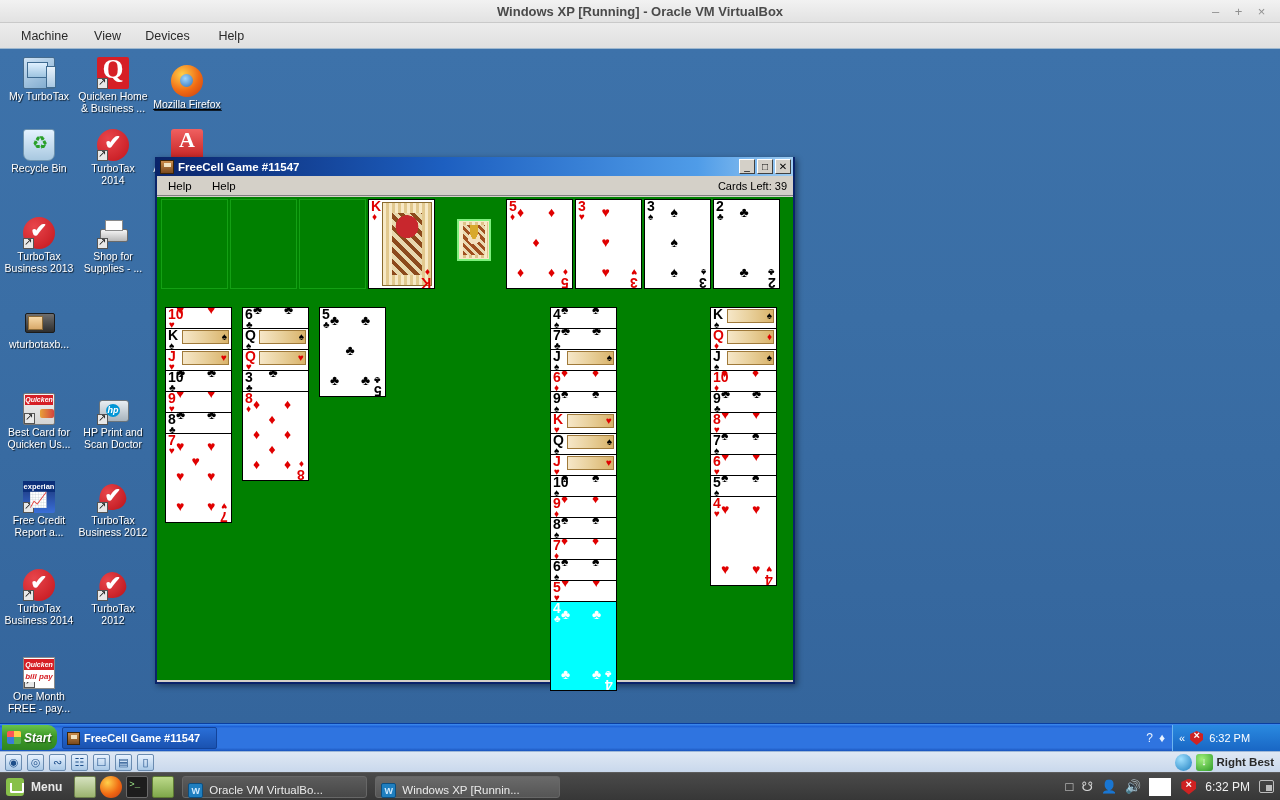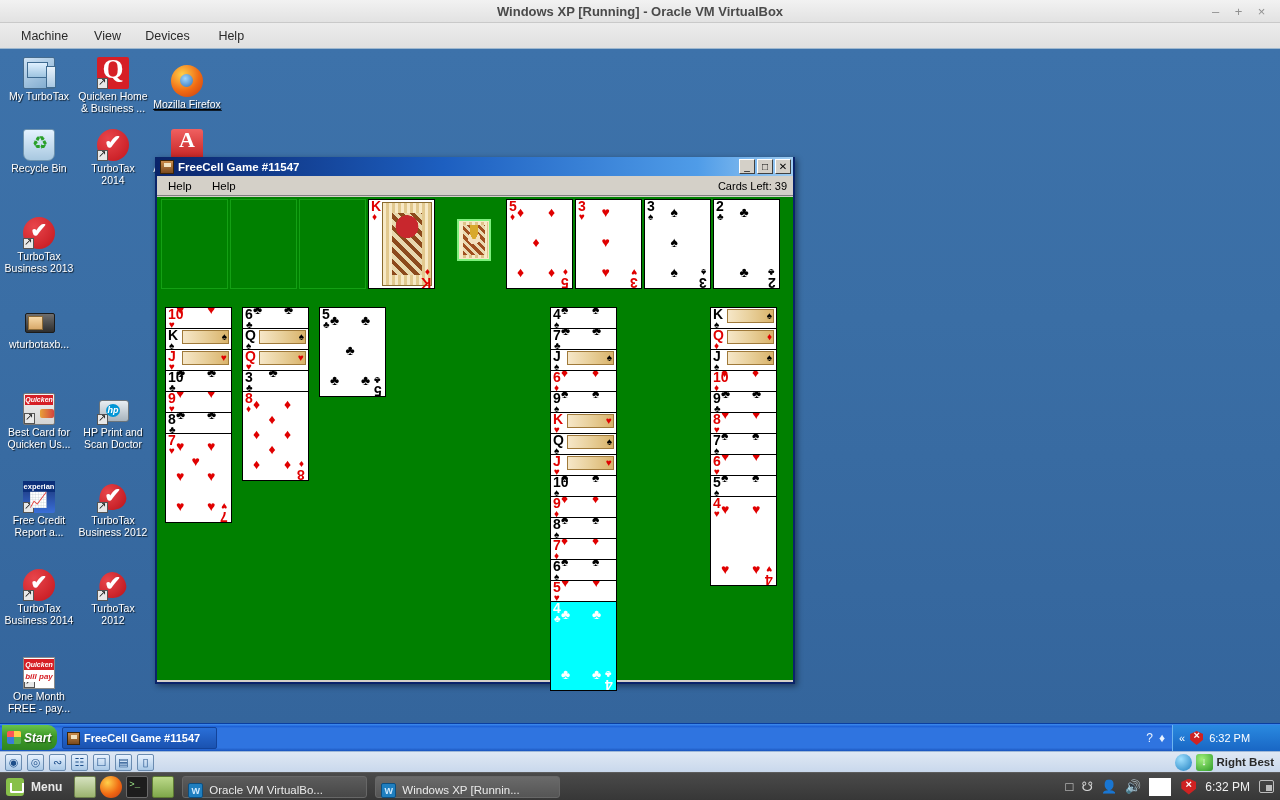--- a/index.html
+++ b/index.html
@@ -401,20 +401,27 @@
       </div>
       <div class="lbl">Adobe Reader
 XI</div>
     </div>
     <div class="dicon" style="left: 2px; top: 168px;">
       <div class="glyph ic-turbotax">
         <span class="shortcut-arrow"></span>
       </div>
       <div class="lbl">TurboTax
 Business 2013</div>
+    </div>
+    <div class="dicon" style="left: 76px; top: 168px;">
+      <div class="glyph ic-printer">
+        <span class="shortcut-arrow"></span>
+      </div>
+      <div class="lbl">Shop for
+Supplies - ...</div>
     </div>
     <div class="dicon" style="left: 2px; top: 256px;">
       <div class="glyph ic-wturbo"></div>
       <div class="lbl">wturbotaxb...</div>
     </div>
     <div class="dicon" style="left: 2px; top: 344px;">
       <div class="glyph ic-quickencard">
         <span class="shortcut-arrow"></span>
       </div>
       <div class="lbl">Best Card for

